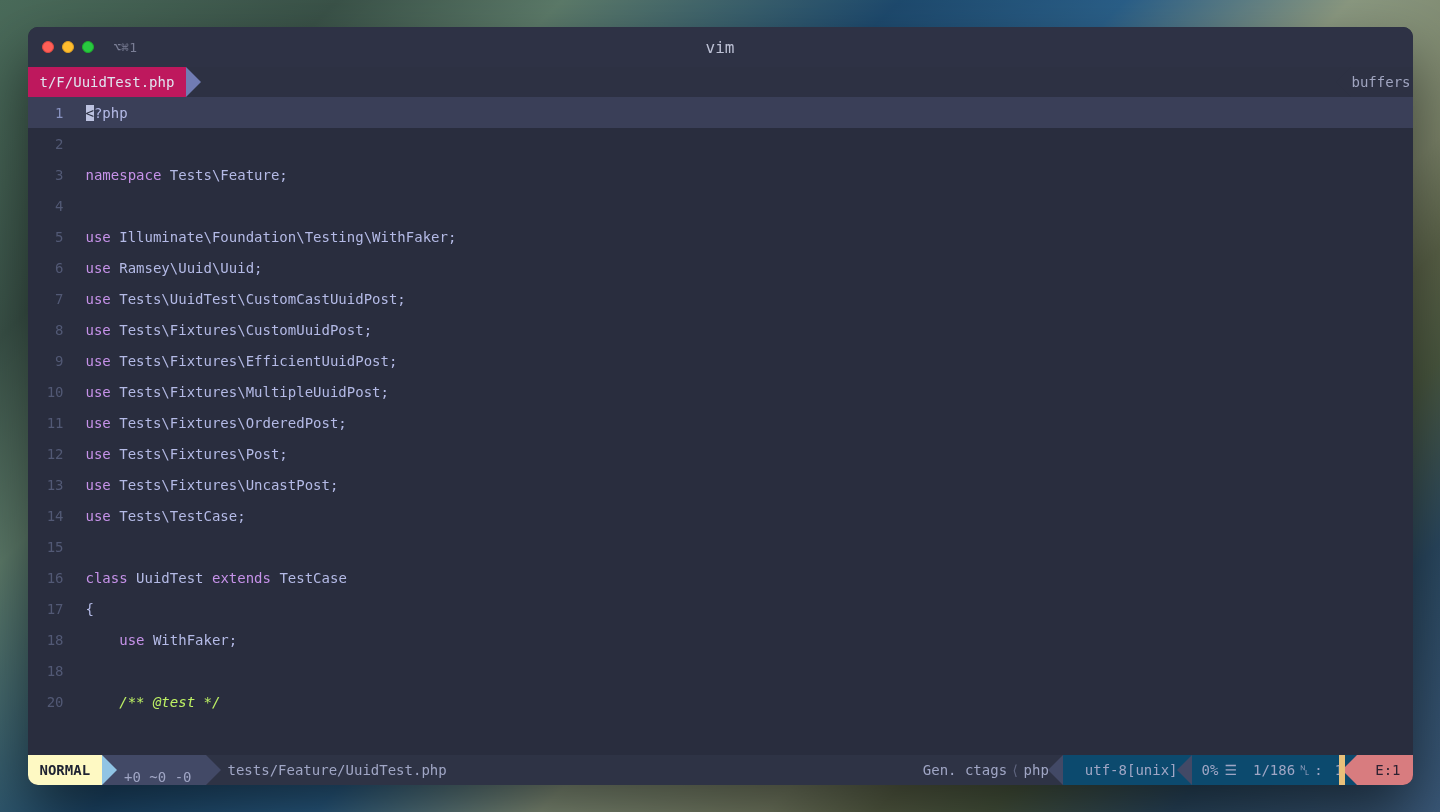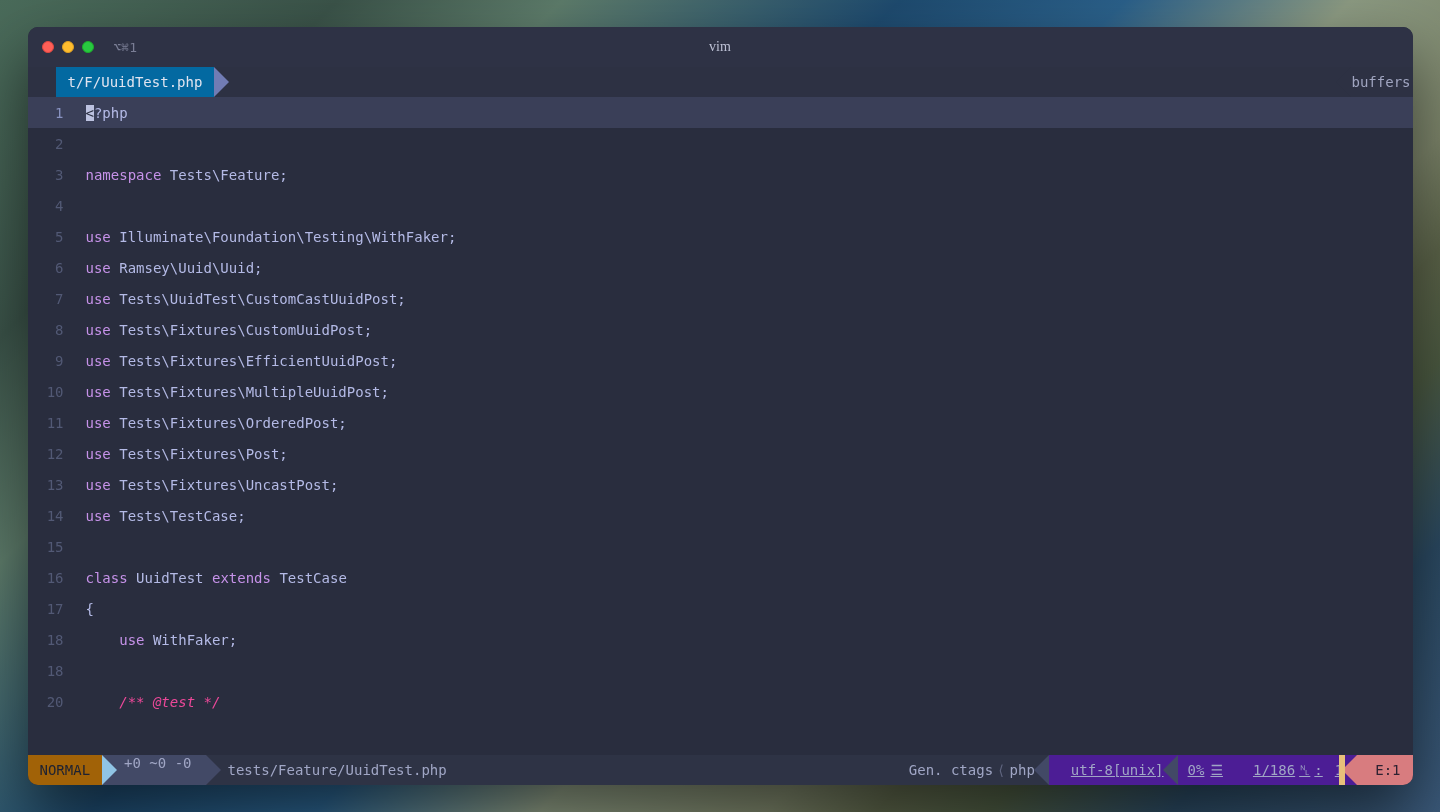--- a/index.html
+++ b/index.html
@@ -31,37 +31,36 @@
   align-items: center;
   padding: 0 14px;
   position: relative;
 }
 .traffic-lights { display: flex; gap: 8px; }
 .traffic-light { width: 12px; height: 12px; border-radius: 50%; }
 .tl-close { background: #ff5f57; border: 0.5px solid #e14842; }
 .tl-min { background: #ffbd2e; border: 0.5px solid #dfa023; }
 .tl-max { background: #28c940; border: 0.5px solid #1dad2b; }
 .hotkey { color: #7a7e95; font-size: 13px; font-weight: 500; margin-left: 20px; }
-.window-title { position: absolute; left: 50%; transform: translateX(-50%); color: #bcc0d4; font-size: 14px; font-weight: 500; font-family: Liberation Serif, serif; }
+.window-title { position: absolute; left: 50%; transform: translateX(-50%); color: #bcc0d4; font-size: 16px; font-weight: 500; }
 .tabline {
   height: 30px;
   background: #2d3143;
   display: flex;
   align-items: stretch;
   position: relative;
 }
 .tab {
-  background: #0369a1;
+  background: #be185d;
   color: #e0e4f0;
   display: flex;
   align-items: center;
   padding: 0 12px;
   position: relative;
   font-weight: 500;
-  margin-left: 28px;
 }
 .tab::after {
   content: "";
   position: absolute;
   right: -15px;
   top: 0;
   border-top: 15px solid transparent;
   border-bottom: 15px solid transparent;
   border-left: 15px solid #717cb4;
 }
@@ -101,68 +100,68 @@
   user-select: none;
   flex-shrink: 0;
 }
 .line.current .gutter { color: #8892c0; }
 .code { color: #b4bae6; white-space: pre; padding-left: 16px; }
 .cursor-bg { background: #bcc2e0; color: #292d3e; }
 .kw-ns { color: #c692e9; }
 .kw-use { color: #c692e9; }
 .kw-class { color: #c692e9; }
 .kw-extends { color: #c692e9; }
-.comment { color: #ec4899; font-style: italic; margin-top: 22px; }
+.comment { color: #bef264; font-style: italic; margin-top: 22px; }
 .statusline {
   height: 30px;
   background: #2e3345;
   display: flex;
   align-items: stretch;
   font-size: 14px;
 }
 .sl-mode {
-  background: #a16207;
+  background: #fef9c3;
   color: #1e2232;
-  font-weight: normal;
+  font-weight: bold;
   padding: 0 12px;
   display: flex;
   align-items: center;
   position: relative;
 }
 .sl-mode::after {
   content: "";
   position: absolute;
   right: -15px; top: 0;
   border-top: 15px solid transparent;
   border-bottom: 15px solid transparent;
   border-left: 15px solid #90c4e4;
   z-index: 2;
 }
 .sl-git {
   background: #424966;
   color: #a0a6c5;
   padding: 0 14px 0 22px;
   display: flex;
-  align-items: flex-start;
+  align-items: flex-end;
   position: relative;
 }
 .sl-git::after {
   content: "";
   position: absolute;
   right: -15px; top: 0;
   border-top: 15px solid transparent;
   border-bottom: 15px solid transparent;
   border-left: 15px solid #424966;
   z-index: 1;
 }
 .sl-path { padding: 0 14px 0 22px; display: flex; align-items: center; color: #a0a6c5; }
 .sl-right { margin-left: auto; display: flex; align-items: stretch; }
 .sl-item { display: flex; align-items: center; padding: 0 14px; color: #a0a6c5; position: relative; }
 .sl-item-dark { background: #2e3345; }
-.sl-item-mid { background: #4c1d95; padding: 0 14px 0 22px; text-decoration: underline; }
+.sl-item-mid { background: #0c4a6e; padding: 0 14px 0 22px; }
 .sl-item-mid::before {
   content: "";
   position: absolute; left: -15px; top: 0;
   border-top: 15px solid transparent;
   border-bottom: 15px solid transparent;
   border-right: 15px solid #424966;
 }
 .sl-err {
   background: #d87c7f;
   color: #2e2232;
@@ -303,21 +302,21 @@
         <span>Gen. ctags</span>
         <span class="divider">⟨</span>
         <span>php</span>
       </div>
       <div class="sl-item sl-item-mid">
         <span>utf-8[unix]</span>
       </div>
       <div class="sl-item sl-item-mid" style="padding-left:10px">
         <span>0%</span>
         <span style="margin:0 6px">☰</span>
-        <span style="margin-left:24px">1/186</span>
+        <span style="margin-left:10px">1/186</span>
         <span style="margin:0 4px">␤</span>
         <span>:</span>
         <span style="margin-left:12px">1</span>
       </div>
       <div class="sl-err">
         <div class="sl-err-warn"></div>
         <span>E:1</span>
       </div>
     </div>
   </div>

